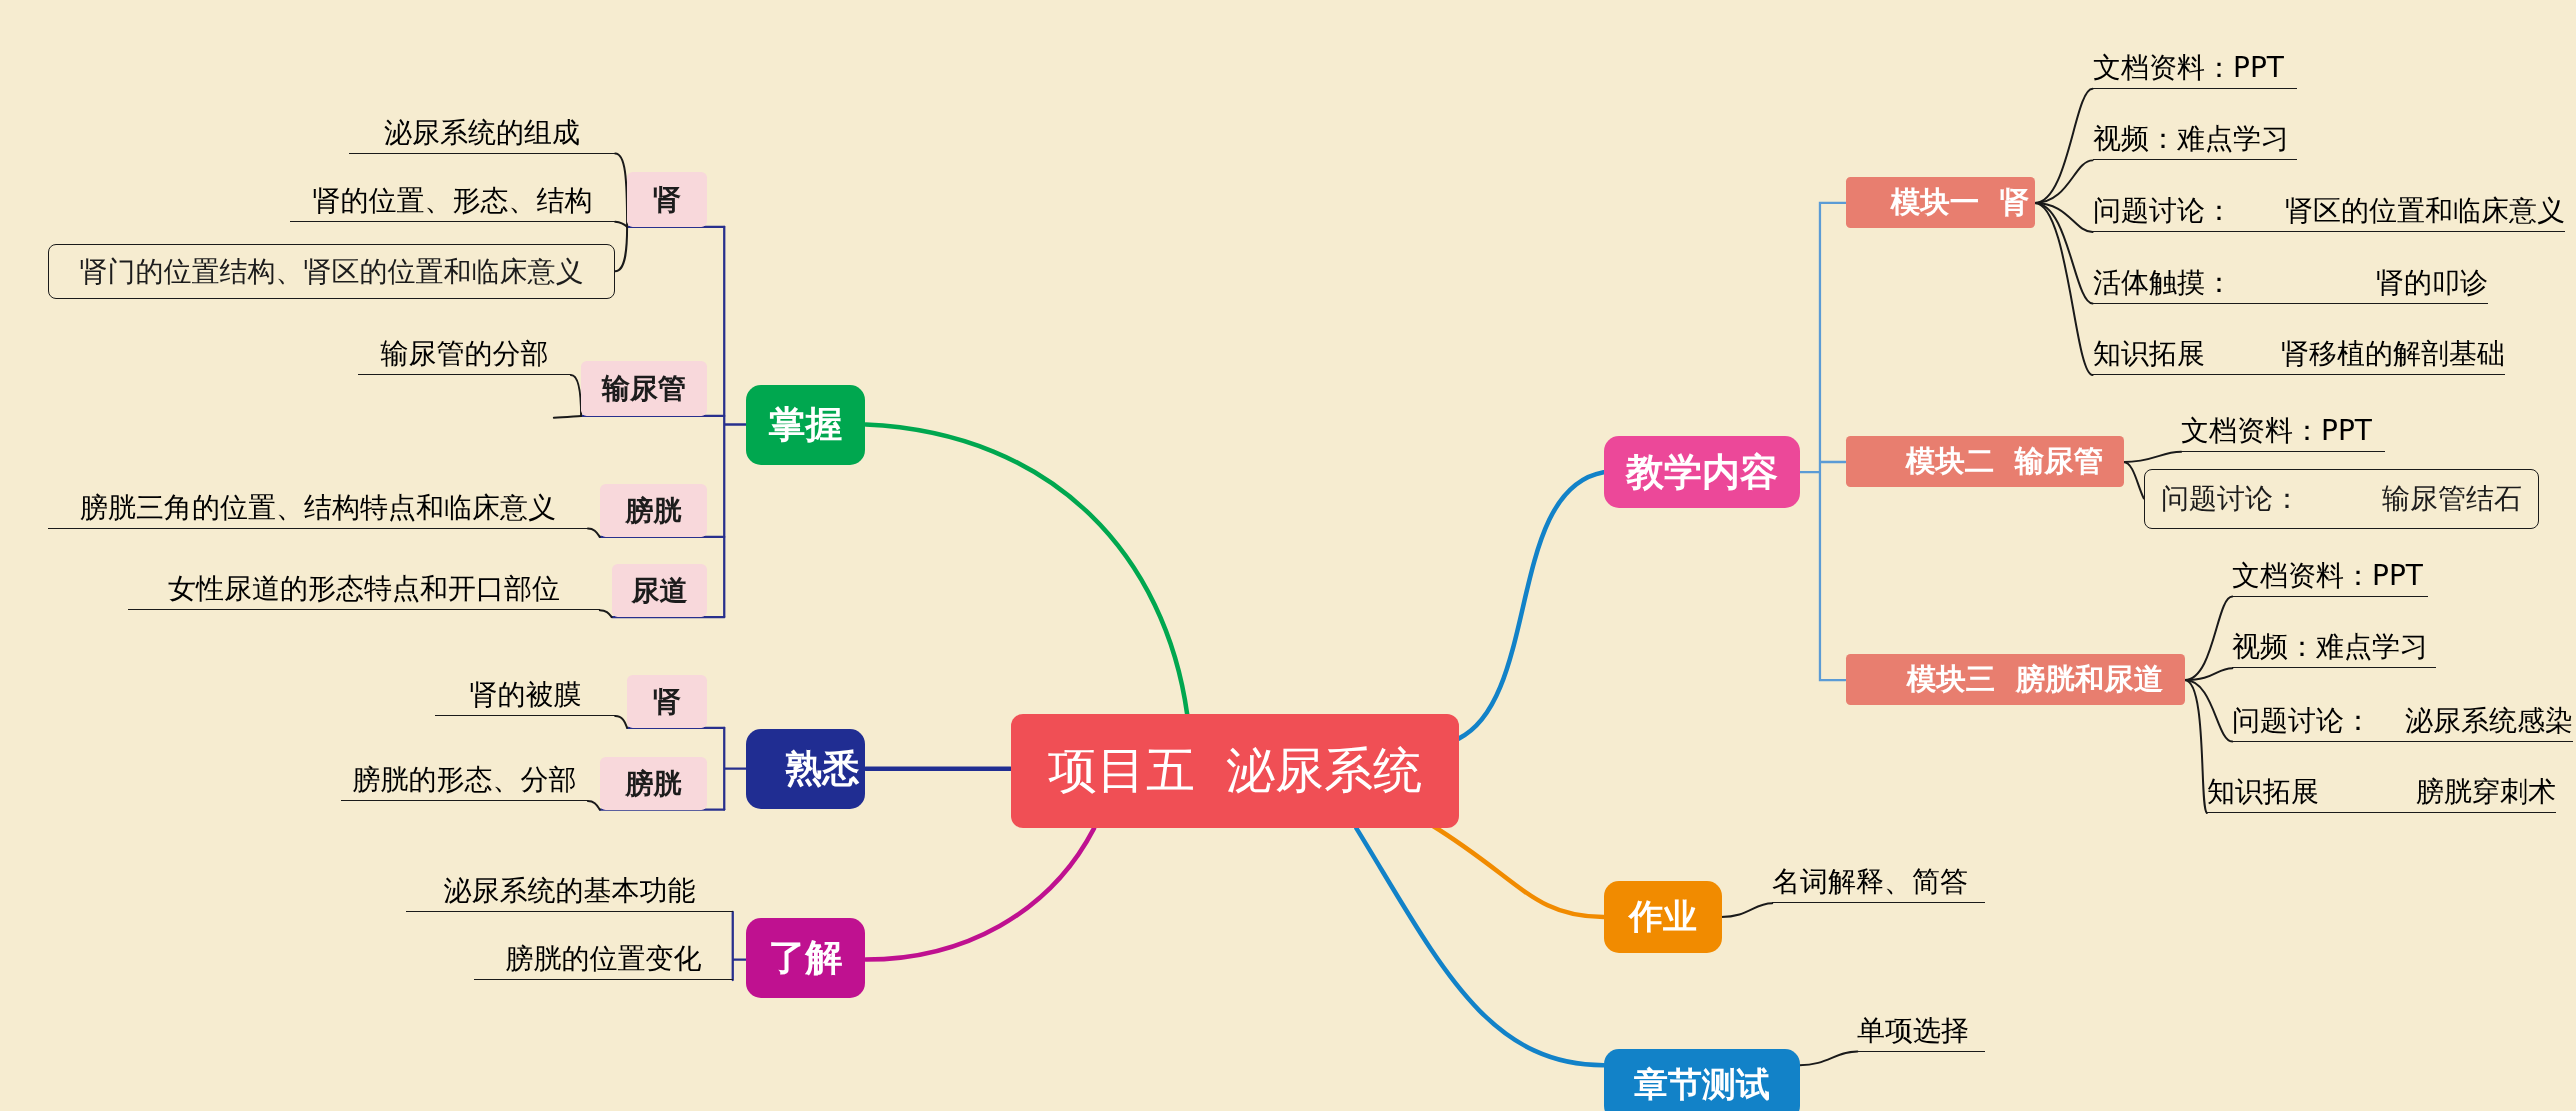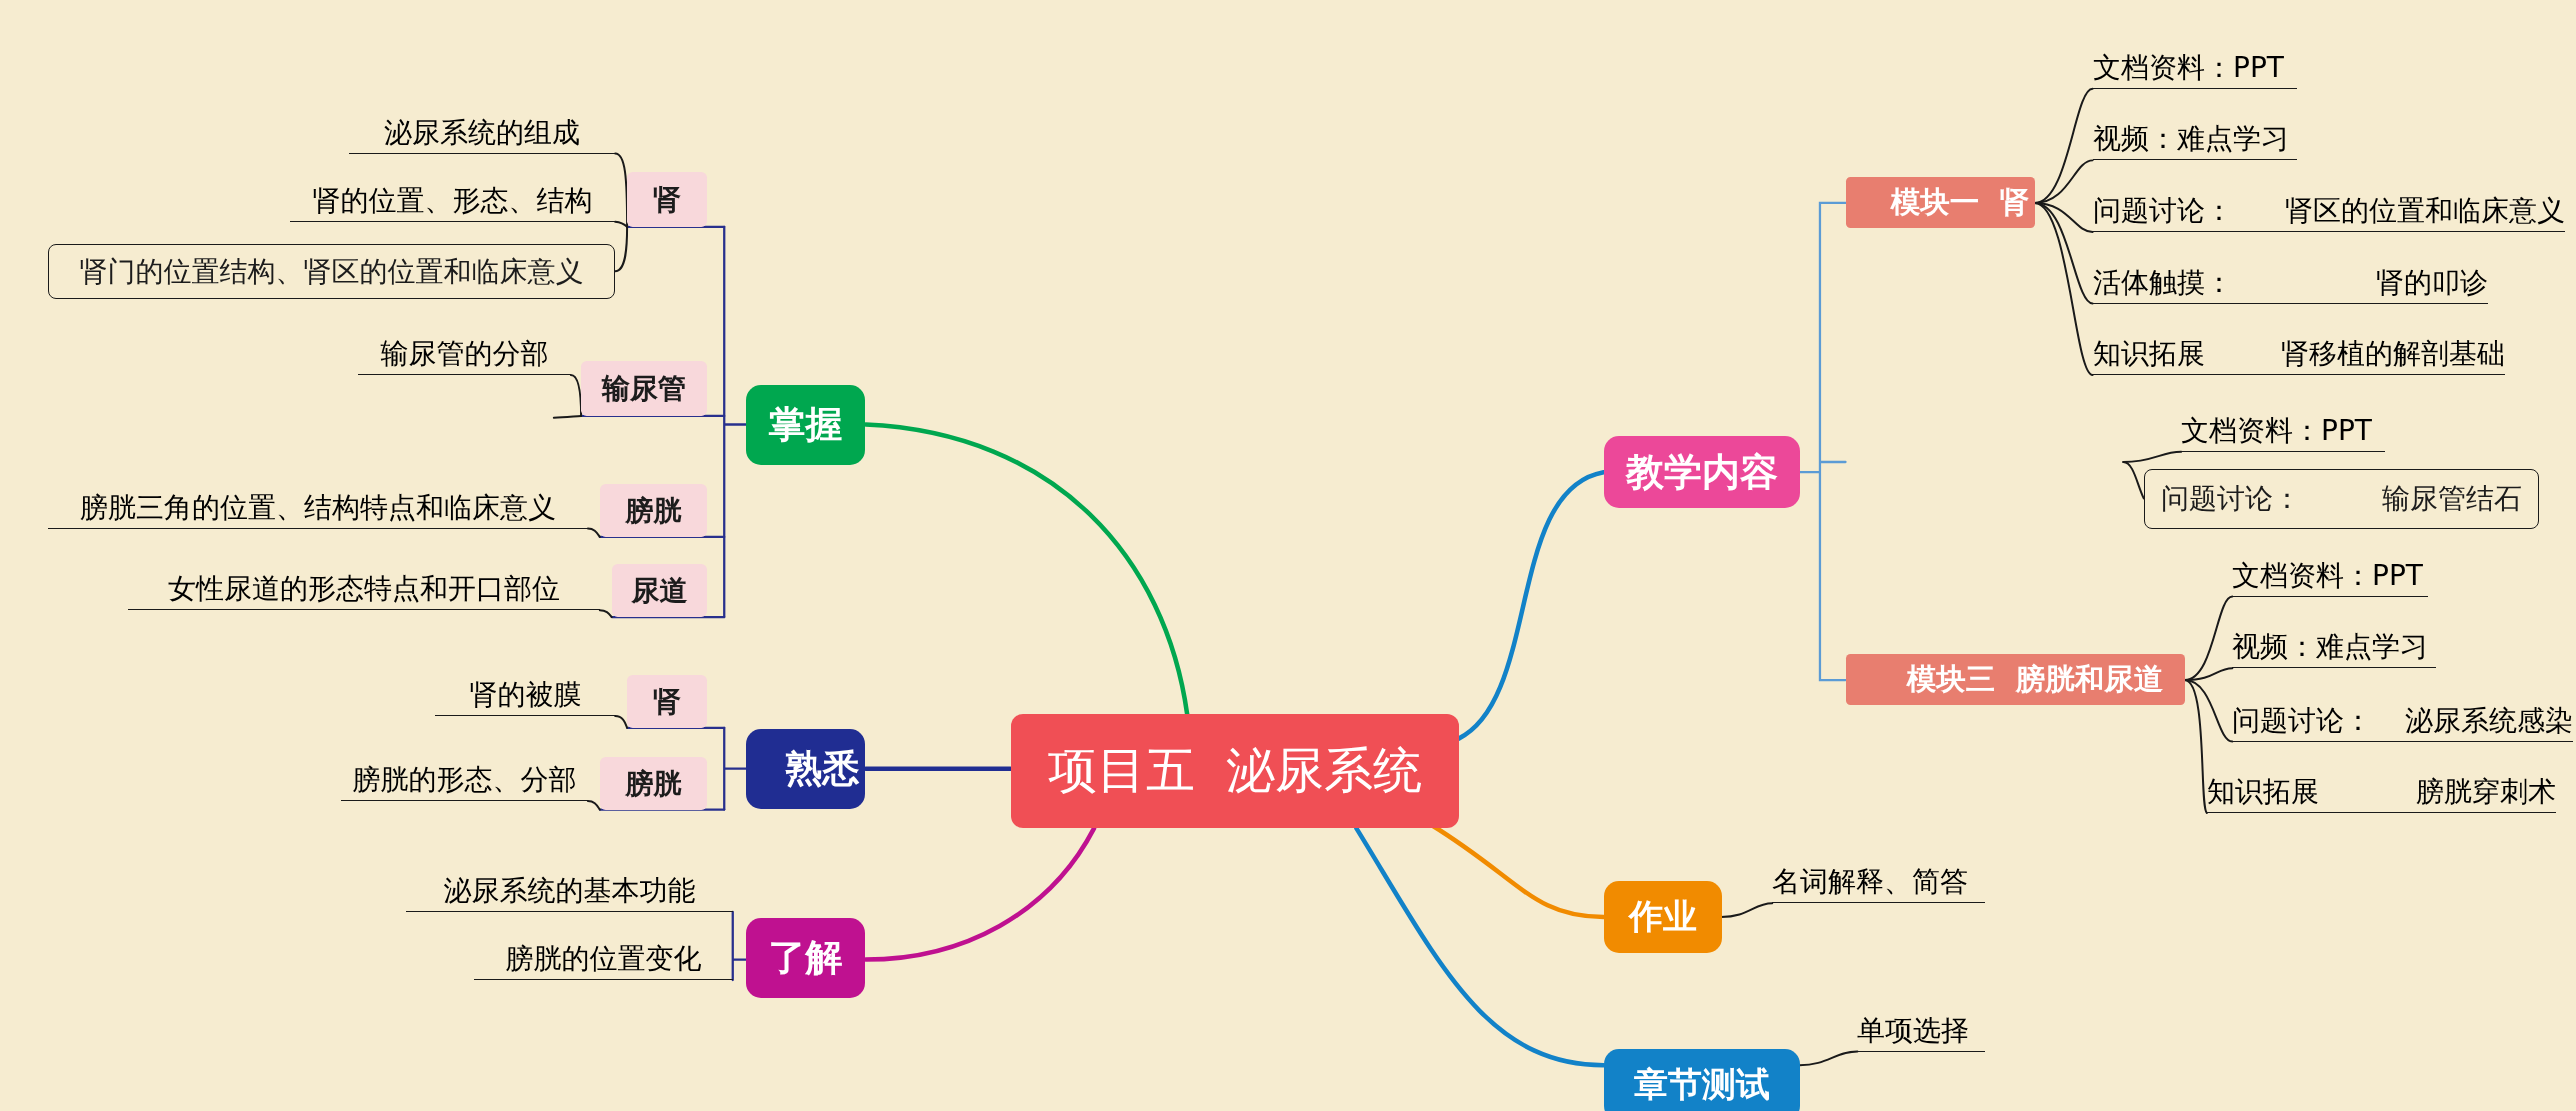--- a/index.html
+++ b/index.html
@@ -138,20 +138,23 @@
   <div class="node primary p-homework" style="left:1604px;top:881px;width:118px;height:72px">
     <span>作业</span>
   </div>
   <div class="node primary p-test" style="left:1604px;top:1029px;width:196px;height:72px">
     <span>章节测试</span>
   </div>
 
   <div class="node module" style="left:1846px;top:177px;width:189px;height:51px">
     <span>模块一  肾</span>
   </div>
+  <div class="node module" style="left:1846px;top:436px;width:278px;height:51px">
+    <span>模块二  输尿管</span>
+  </div>
   <div class="node module" style="left:1846px;top:654px;width:339px;height:51px">
     <span>模块三  膀胱和尿道</span>
   </div>
 
   <div class="leaf" style="left:2093px;top:49px;width:204px">文档资料：PPT</div>
   <div class="leaf" style="left:2093px;top:120px;width:204px">视频：难点学习</div>
   <div class="leaf split" style="left:2093px;top:192px;width:472px">
     <span>问题讨论：</span>
     <span>肾区的位置和临床意义</span>
   </div>

